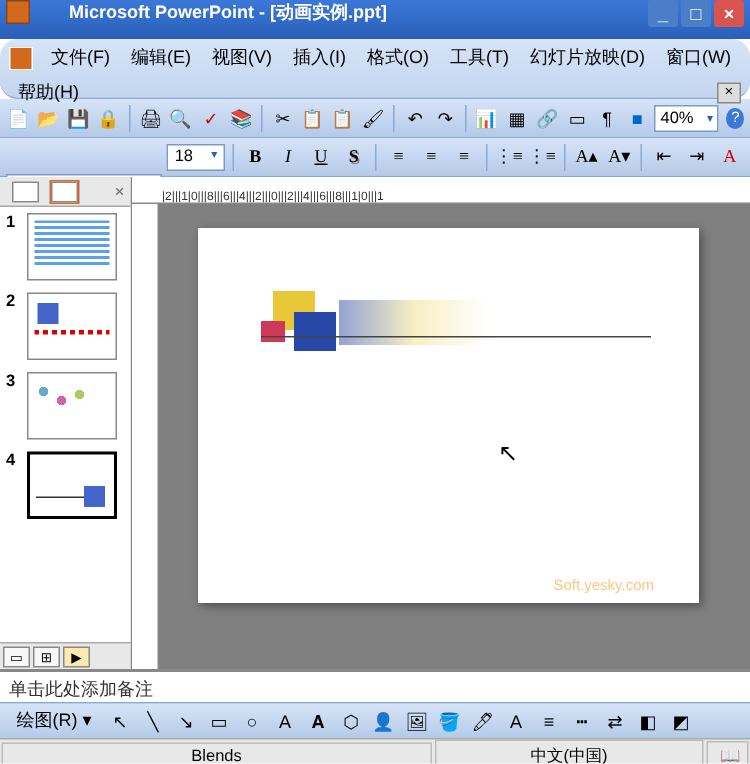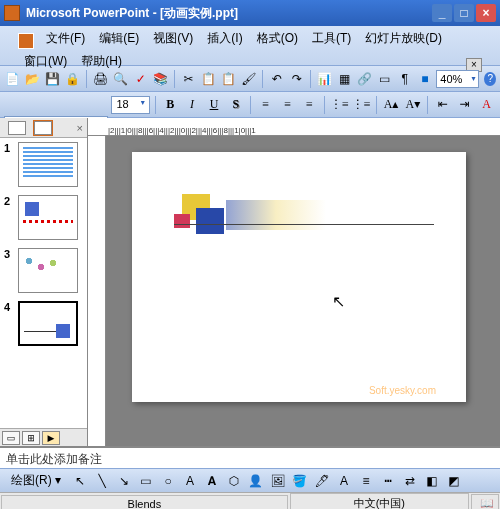--- a/index.html
+++ b/index.html
@@ -1,24 +1,24 @@
 <!DOCTYPE html>
 <html><head>
 <meta charset="utf-8">
 <style>
 * { box-sizing: border-box; margin: 0; padding: 0; }
 body { font-family: "Microsoft YaHei", SimSun, Arial, sans-serif; font-size: 12px; background: #fff; width: 500px; height: 509px; overflow: hidden; position: relative; }
-.titlebar { background: linear-gradient(#3b78d8, #2a5fb8); color: #fff; height: 26px; display: flex; align-items: center; padding: 0 4px; }
+.titlebar { background: linear-gradient(#3b78d8, #2a5fb8); color: #fff; height: 26px; display: flex; padding: 0 4px; gap: 20px; }
 .titlebar .icon { width: 16px; height: 16px; background: #d2691e; border: 1px solid #8b4513; margin-right: 6px; }
 .titlebar .title { flex: 1; font-weight: bold; font-size: 12px; }
 .win-btns { display: flex; gap: 2px; }
 .win-btn { width: 20px; height: 18px; display: flex; align-items: center; justify-content: center; color: #fff; font-weight: bold; font-size: 12px; border-radius: 2px; }
 .win-min, .win-max { background: #4a7ec8; }
 .win-close { background: #d9534f; }
-.menubar { background: linear-gradient(#d7e4f7, #c3d5ef); height: 40px; padding: 2px 18px; display: flex; flex-wrap: wrap; align-items: flex-end; gap: 2px; border-bottom: 1px solid #8aa8d8; }
+.menubar { background: linear-gradient(#d7e4f7, #c3d5ef); height: 40px; padding: 2px 6px; display: flex; flex-wrap: wrap; align-items: center; gap: 2px; border-bottom: 1px solid #8aa8d8; border-radius: 12px; }
 .menubar .app-icon { width: 16px; height: 16px; background: #d2691e; border: 1px solid #fff; margin-right: 4px; }
 .menu-item { padding: 2px 6px; cursor: default; }
 .qmark { width: 14px; height: 14px; border-radius: 50%; background: #3b78d8; color: #fff; display: inline-flex; align-items: center; justify-content: center; font-size: 10px; margin-left: 2px; }
 .toolbar { background: linear-gradient(#d7e4f7, #b5cae8); height: 26px; display: flex; align-items: center; padding: 0 4px; gap: 3px; border-bottom: 1px solid #8aa8d8; }
 .tb-btn { width: 20px; height: 20px; border: 1px solid transparent; border-radius: 2px; display: flex; align-items: center; justify-content: center; font-size: 12px; }
 .tb-sep { width: 1px; height: 18px; background: #8aa8d8; margin: 0 2px; }
 .ic-new::before{content:"📄"} .ic-open::before{content:"📂"} .ic-save::before{content:"💾"} .ic-perm::before{content:"🔒"} .ic-print::before{content:"🖨"} .ic-preview::before{content:"🔍"} .ic-spell::before{content:"✓";color:#d00} .ic-research::before{content:"📚"} .ic-cut::before{content:"✂"} .ic-copy::before{content:"📋"} .ic-paste::before{content:"📋"} .ic-format::before{content:"🖌"} .ic-undo::before{content:"↶"} .ic-redo::before{content:"↷"} .ic-chart::before{content:"📊"} .ic-table::before{content:"▦"} .ic-hyperlink::before{content:"🔗"} .ic-expand::before{content:"▭"} .ic-color::before{content:"■";color:#0066cc}
 .zoom-box { width: 50px; height: 18px; background: #fff; border: 1px solid #7a9ac8; font-size: 11px; padding: 1px 3px; display: flex; align-items: center; }
 .zoom-val { flex: 1; }
 .fmt-toolbar { background: linear-gradient(#d7e4f7, #b5cae8); height: 26px; display: flex; align-items: center; padding: 0 4px; gap: 3px; border-bottom: 1px solid #8aa8d8; }

